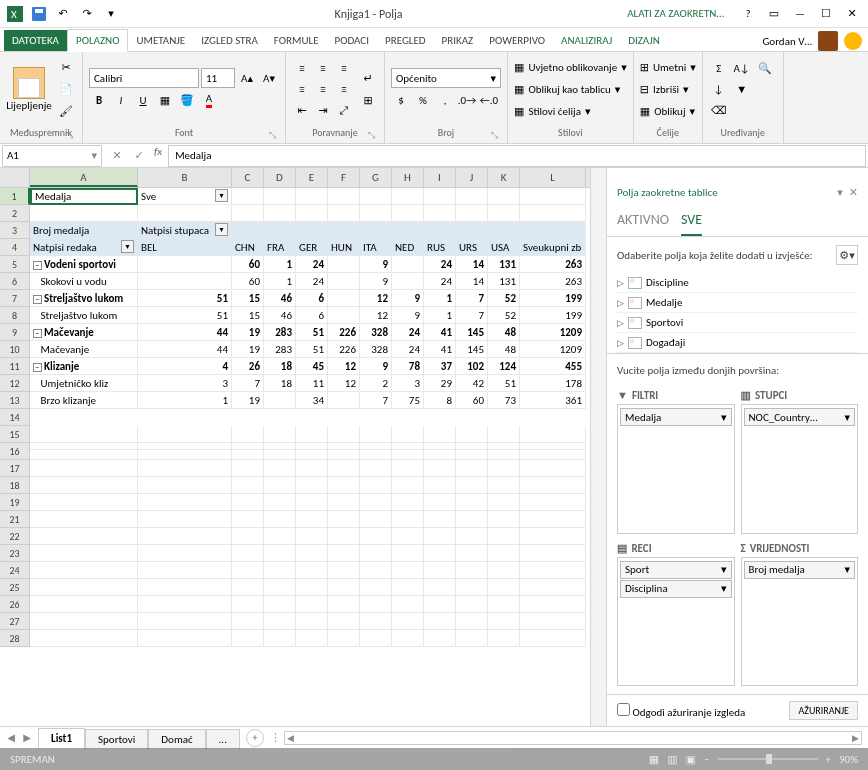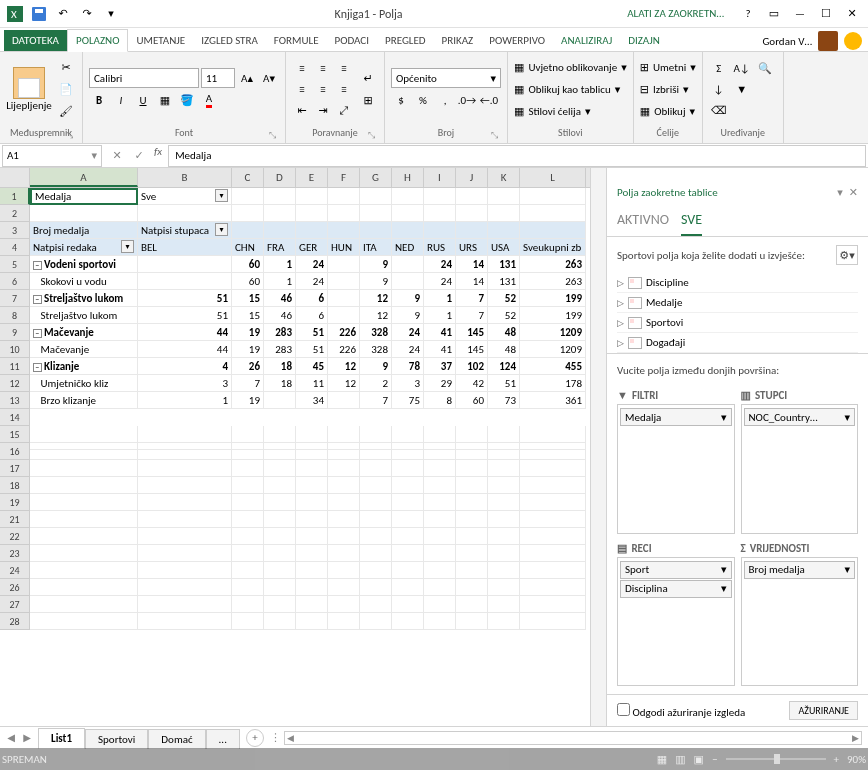--- a/index.html
+++ b/index.html
@@ -83,21 +83,21 @@
 .dz-item { height:18px; border:1px solid #bbb; background:#f5f5f5; margin:1px 0; padding:0 4px; font-size:10px; display:flex; align-items:center; justify-content:space-between; cursor:pointer; }
 .tp-footer { padding:6px 10px; border-top:1px solid #d4d4d4; display:flex; align-items:center; justify-content:space-between; font-size:10px; }
 .tp-upd-btn { padding:2px 8px; border:1px solid #ccc; background:#f5f5f5; font-size:10px; cursor:pointer; }
 .sheettabs { height:22px; background:#fff; border-top:1px solid #d4d4d4; display:flex; align-items:center; }
 .nav-btns { display:flex; padding:0 4px; gap:2px; }
 .nav-btn { width:14px; height:14px; color:#888; cursor:pointer; text-align:center; font-size:10px; }
 .stab { padding:3px 12px; border:1px solid #ccc; border-bottom:none; font-size:11px; cursor:pointer; background:#f3f3f3; margin-top:2px; }
 .stab.active { background:#fff; font-weight:600; border-bottom:1px solid #fff; }
 .stab-add { width:18px; height:18px; border:1px solid #ccc; border-radius:50%; margin-left:6px; text-align:center; line-height:16px; cursor:pointer; color:#666; }
 .hscroll { flex:1; margin:0 6px; }
-.statusbar { height:22px; background:#217346; opacity:0.4; background:#0f3a22; color:#ddd; display:flex; align-items:center; justify-content:space-between; padding:0 2px; font-size:11px; }
+.statusbar { height:22px; background:#217346; opacity:0.4; background:#0f3a22; color:#ddd; display:flex; align-items:center; justify-content:space-between; padding:0 10px; font-size:11px; }
 .statusbar { background:#1e1e1e; color:#ccc; }
 .zoom { display:flex; align-items:center; gap:8px; }
 .zoom-slider { width:100px; height:2px; background:#666; position:relative; }
 .zoom-thumb { width:6px; height:10px; background:#aaa; position:absolute; left:48px; top:-4px; }
 svg { display:block; }
 </style>
 </head>
 <body>
 
 <div class="titlebar">
@@ -646,20 +646,35 @@
           <div class="cell " style="width: 32px;"></div>
           <div class="cell " style="width: 32px;"></div>
           <div class="cell " style="width: 32px;"></div>
           <div class="cell " style="width: 32px;"></div>
           <div class="cell " style="width: 32px;"></div>
           <div class="cell " style="width: 32px;"></div>
           <div class="cell " style="width: 32px;"></div>
           <div class="cell " style="width: 66px;"></div>
         </div>
         <div class="grow">
+          <div class="rowhdr">25</div>
+          <div class="cell " style="width: 108px;"></div>
+          <div class="cell " style="width: 94px;"></div>
+          <div class="cell " style="width: 32px;"></div>
+          <div class="cell " style="width: 32px;"></div>
+          <div class="cell " style="width: 32px;"></div>
+          <div class="cell " style="width: 32px;"></div>
+          <div class="cell " style="width: 32px;"></div>
+          <div class="cell " style="width: 32px;"></div>
+          <div class="cell " style="width: 32px;"></div>
+          <div class="cell " style="width: 32px;"></div>
+          <div class="cell " style="width: 32px;"></div>
+          <div class="cell " style="width: 66px;"></div>
+        </div>
+        <div class="grow">
           <div class="rowhdr">26</div>
           <div class="cell " style="width: 108px;"></div>
           <div class="cell " style="width: 94px;"></div>
           <div class="cell " style="width: 32px;"></div>
           <div class="cell " style="width: 32px;"></div>
           <div class="cell " style="width: 32px;"></div>
           <div class="cell " style="width: 32px;"></div>
           <div class="cell " style="width: 32px;"></div>
           <div class="cell " style="width: 32px;"></div>
           <div class="cell " style="width: 32px;"></div>
@@ -709,21 +724,21 @@
             <span>▾</span>
             <span>✕</span>
           </span>
       </div>
     </div>
     <div class="tp-tabs">
       <div class="tp-tab">AKTIVNO</div>
       <div class="tp-tab active">SVE</div>
     </div>
     <div class="tp-instr">
-      <span>Sportovi polja koja želite dodati u izvješće:</span>
+      <span>Odaberite polja koja želite dodati u izvješće:</span>
       <div class="gear">⚙▾</div>
     </div>
     <div class="field-list" id="fieldlist">
         <div class="field-item">
           <span class="field-tri">▷</span>
           <span class="field-icon"></span>
           <span>Discipline</span>
         </div>
         <div class="field-item">
           <span class="field-tri">▷</span>

